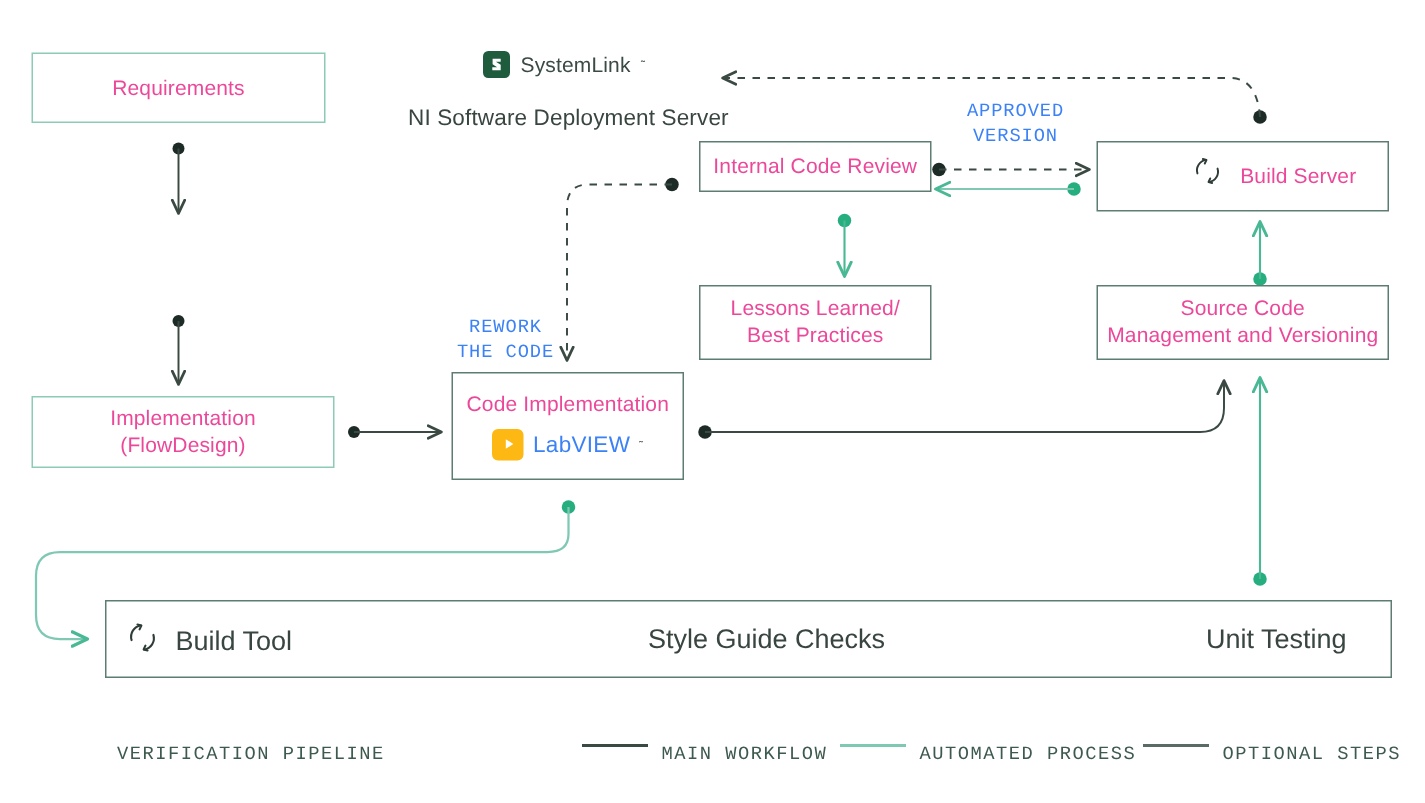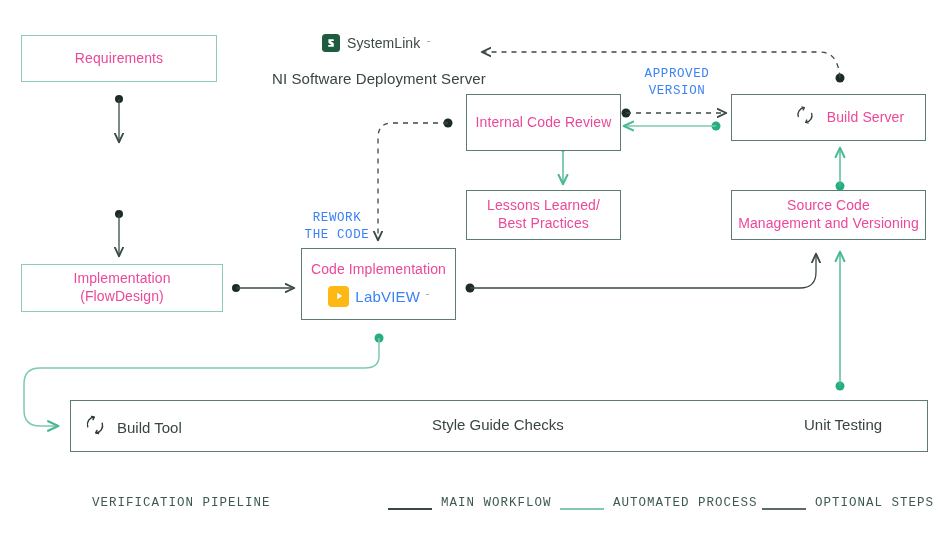--- a/index.html
+++ b/index.html
@@ -39,37 +39,37 @@
     display:flex;align-items:center;justify-content:center;
   }
   .lv-name{font-size:15px;color:#3b82f6;letter-spacing:.2px;}
   .lv-tm{font-size:7.5px;vertical-align:super;}
 
   
   #pipeline{
     position:absolute;box-sizing:border-box;background:#fff;border:1.6px solid #5d7d73;
   }
   .pipe-item{position:absolute;display:flex;align-items:center;gap:9px;}
-  .pipe-item .ptxt{font-size:15px;color:#394640;white-space:nowrap;}
+  .pipe-item .ptxt{font-size:18px;color:#394640;white-space:nowrap;}
 
   
   .mono{
     position:absolute;font-family:"Liberation Mono","DejaVu Sans Mono",monospace;
     font-size:12.5px;color:#3b82f6;letter-spacing:.6px;white-space:nowrap;
     text-align:center;line-height:1.35;
   }
 
   
   #legend{position:absolute;left:0;top:492px;width:950px;height:32px;}
   .leg-title{
-    position:absolute;left:92px;top:4px;
+    position:absolute;left:78px;top:4px;
     font-family:"Liberation Mono","DejaVu Sans Mono",monospace;
     font-size:12.5px;letter-spacing:1px;color:#3e5a4e;
   }
-  .leg-group{position:absolute;top:4px;display:flex;align-items:flex-end;gap:9px;}
+  .leg-group{position:absolute;top:4px;display:flex;align-items:flex-start;gap:9px;}
   .leg-line{display:inline-block;width:44px;height:2px;}
   .leg-lab{
     font-family:"Liberation Mono","DejaVu Sans Mono",monospace;
     font-size:12.5px;letter-spacing:1px;color:#3e5a4e;white-space:nowrap;
   }
 </style>
 </head>
 <body>
 
 <div id="stage">
@@ -182,21 +182,21 @@
       <span class="lv-logo">
         <svg width="12" height="12" viewBox="0 0 12 12" aria-hidden="true">
           <path d="M4.2,2.8 L9.2,6 L4.2,9.2 Z" fill="#ffffff"></path>
         </svg>
       </span>
       <span class="lv-name">LabVIEW</span>
       <span class="lv-tm">˜</span>
     </span>
   </div>
 
-  <div class="node dark" style="left:466px;top:94px;width:155px;height:57px;">
+  <div class="node dark" style="left:466px;top:94px;width:155px;height:34px;">
     <span class="lbl">Internal Code Review</span>
   </div>
 
   <div class="node dark" style="left:466px;top:190px;width:155px;height:50px;">
     <span class="lbl">Lessons Learned/</span>
     <span class="lbl">Best Practices</span>
   </div>
 
   <div class="node dark rowbox" style="left:731px;top:94px;width:195px;height:47px;">
     <span>

